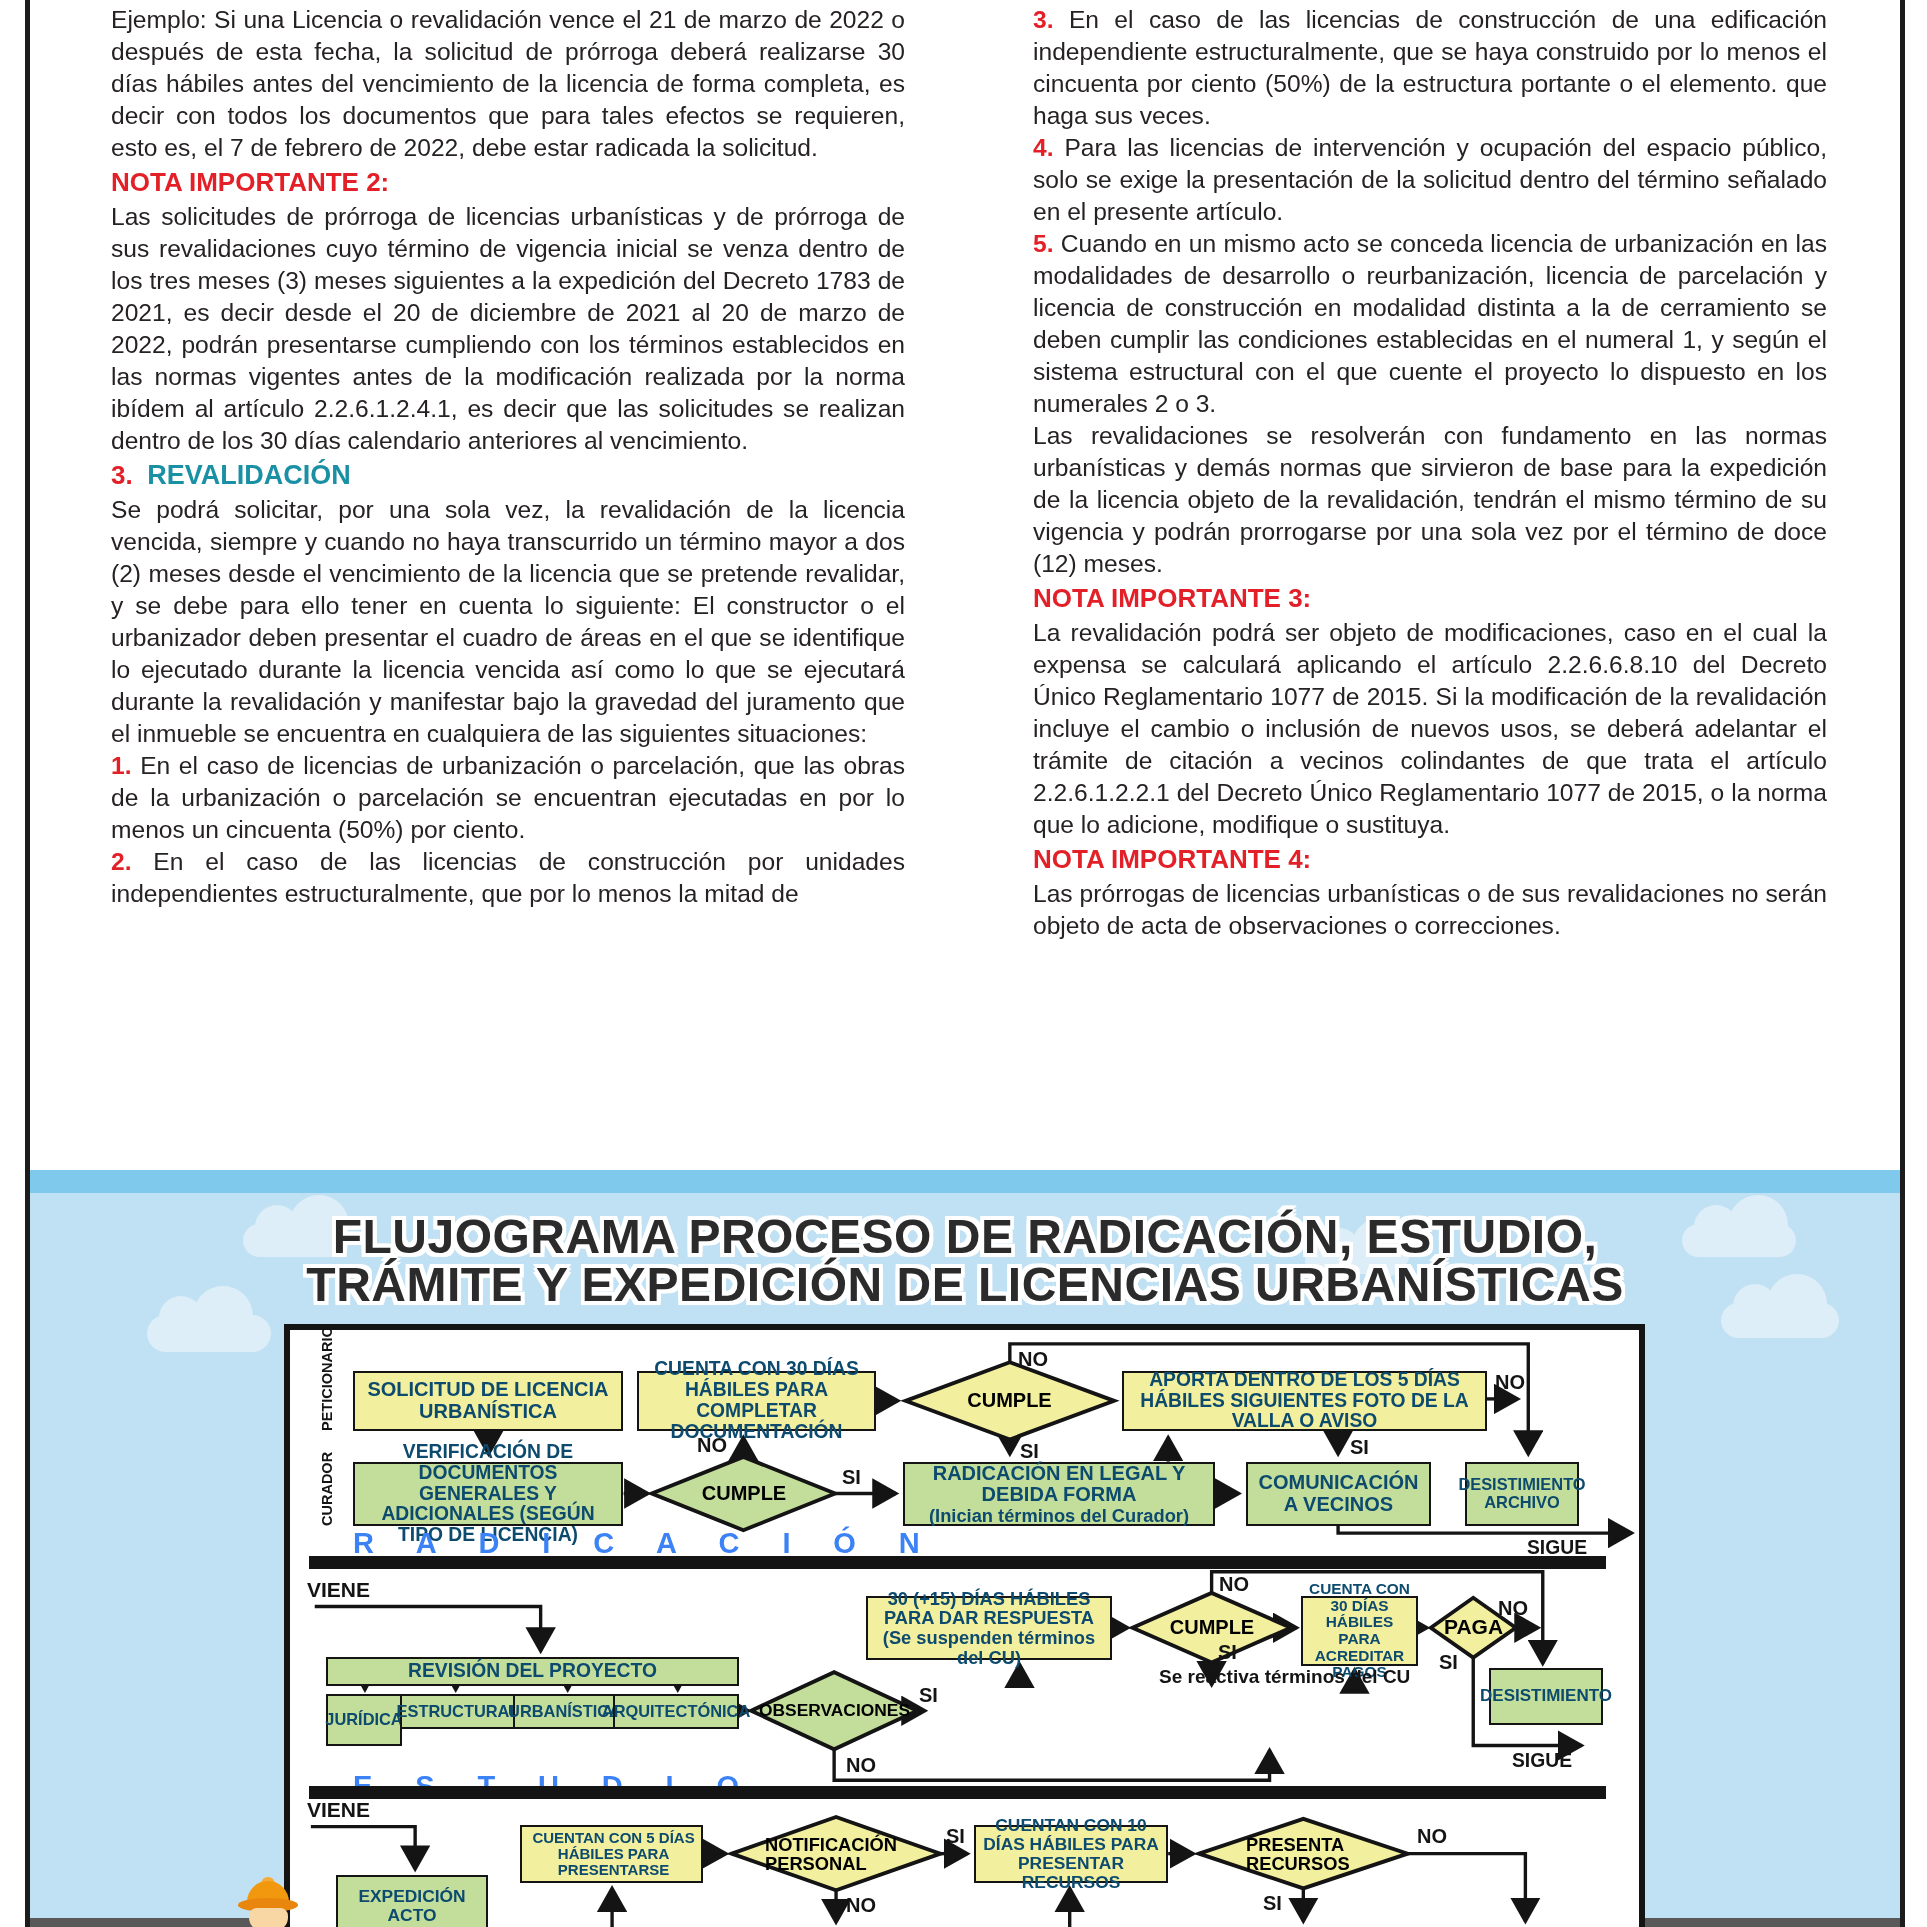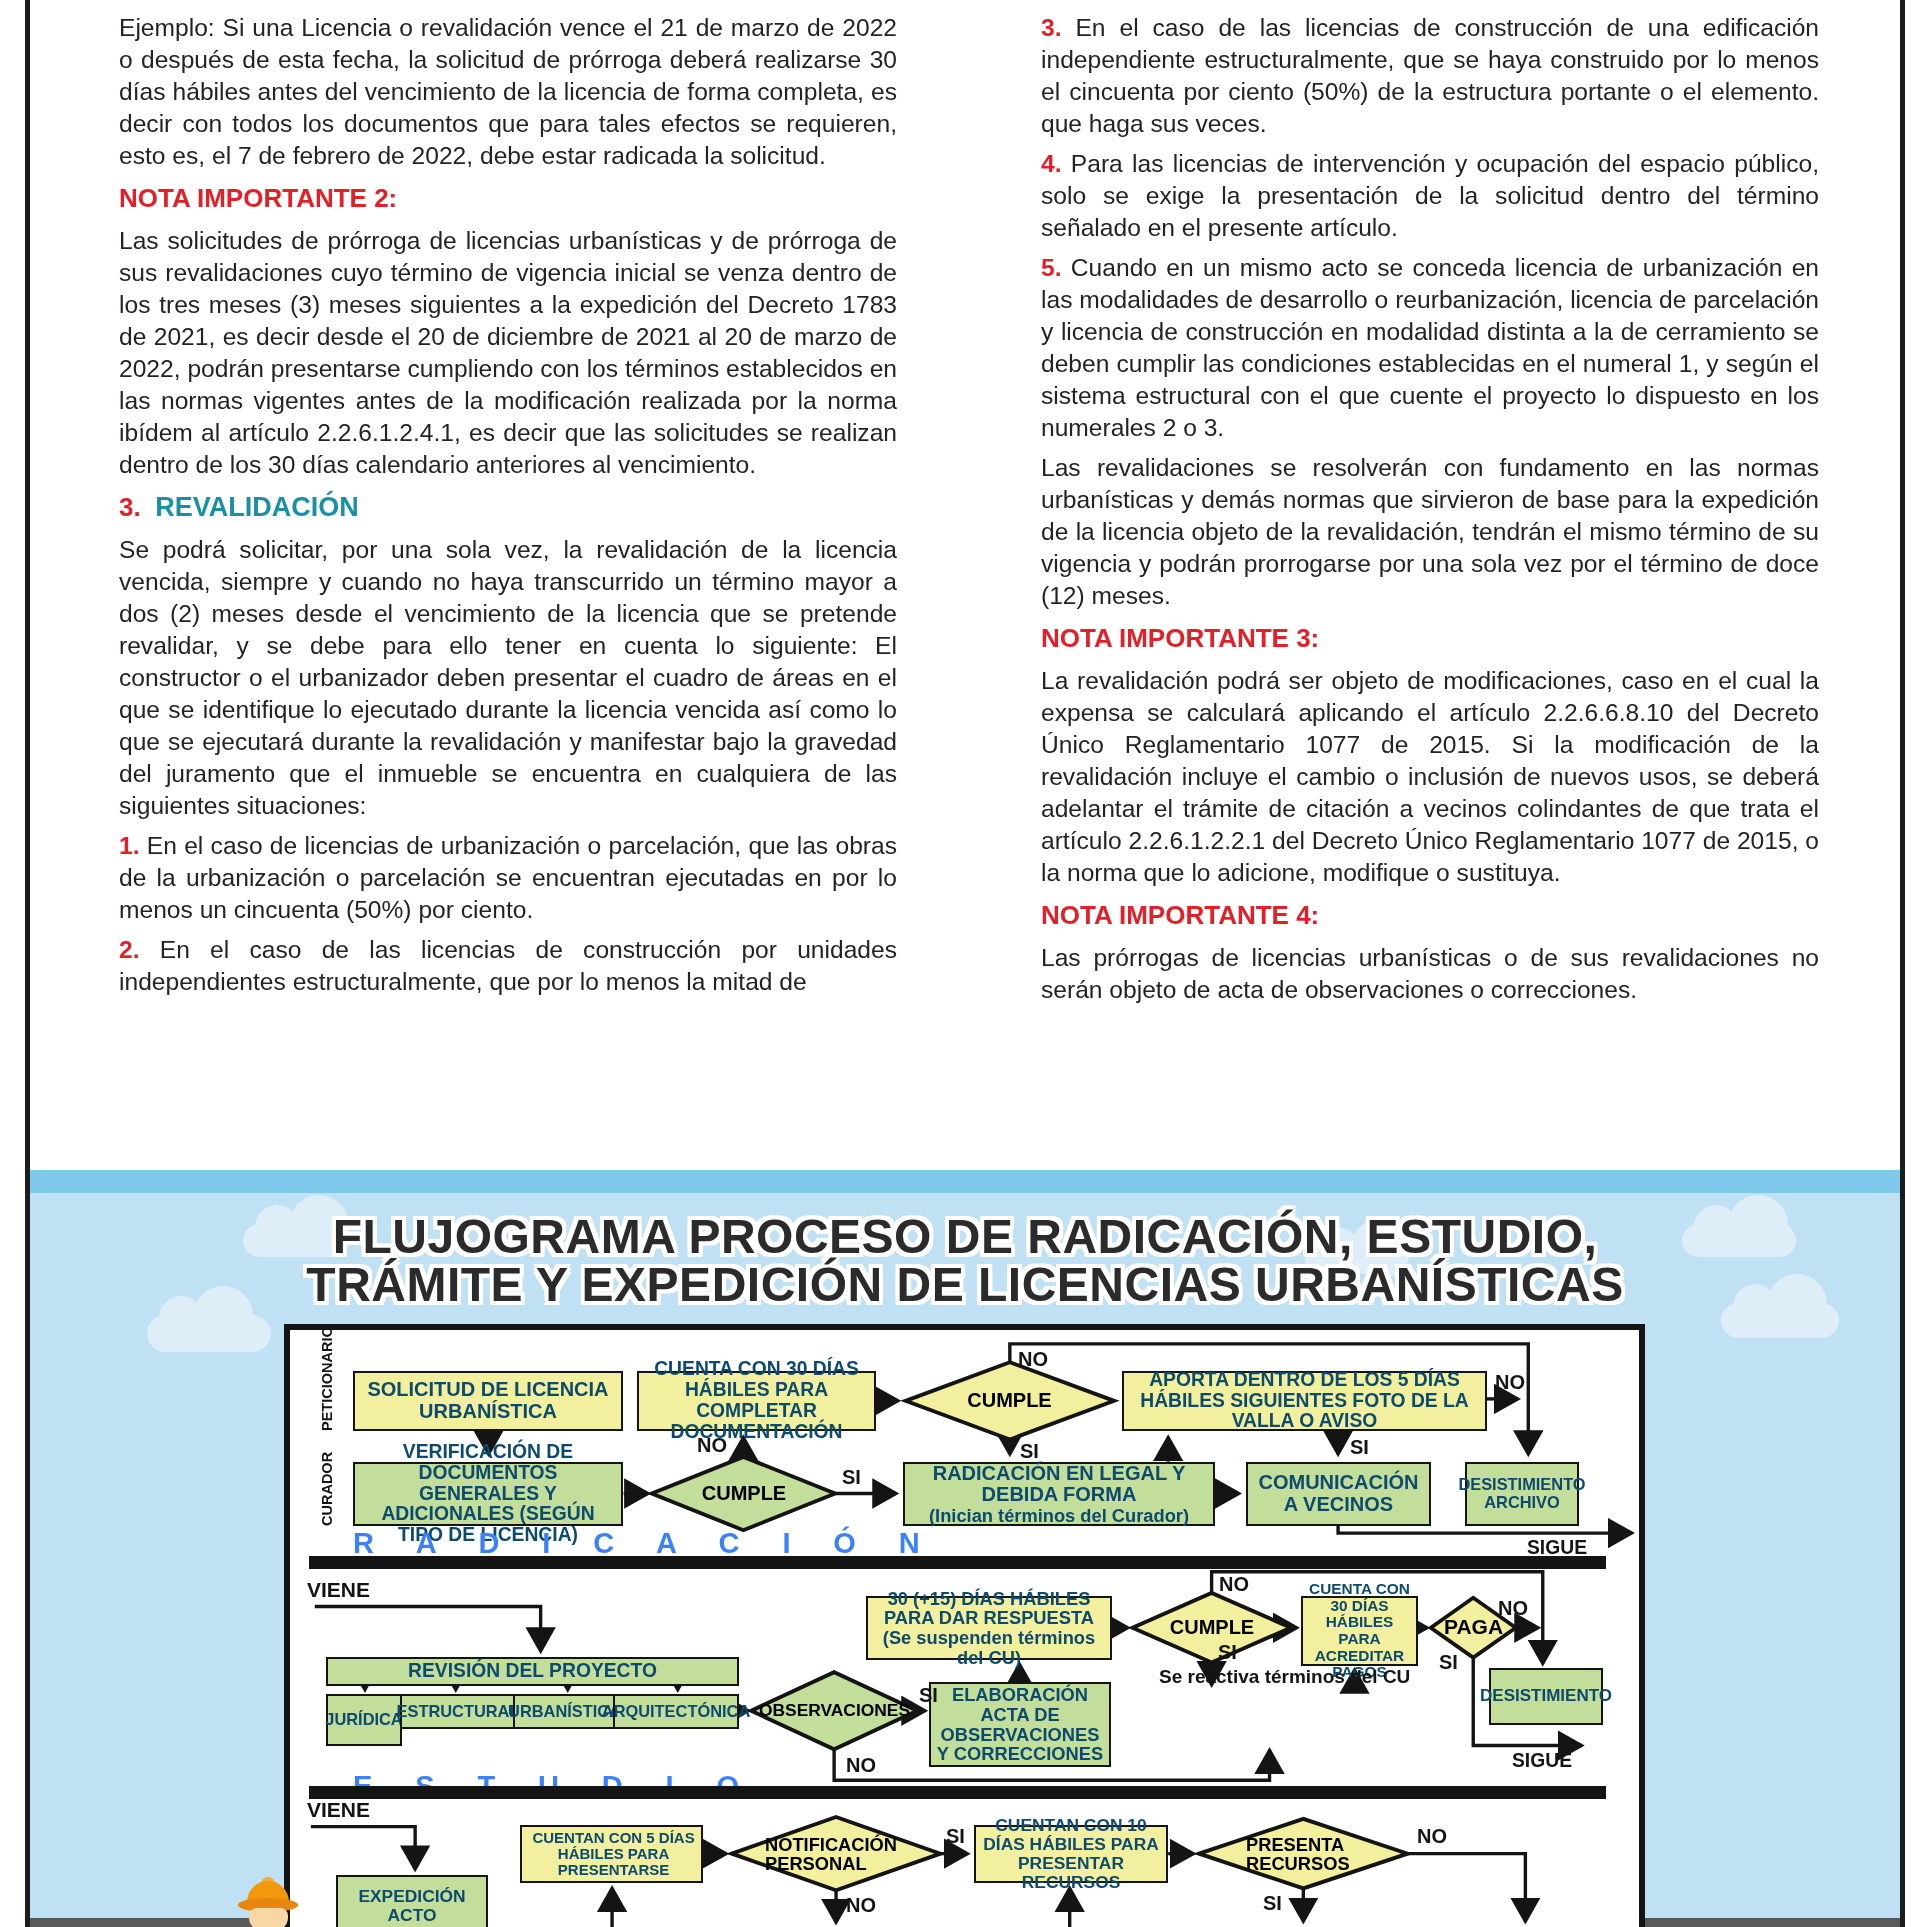--- a/index.html
+++ b/index.html
@@ -1,21 +1,21 @@
 <!DOCTYPE html>
 <html><head>
 <meta charset="utf-8">
 <style>
   html,body{margin:0;padding:0;}
   #page{position:relative;width:1927px;height:1927px;background:#ffffff;overflow:hidden;
         font-family:"Liberation Sans", sans-serif;color:#262224;}
   .pageborder{position:absolute;top:0;width:4.8px;height:1927px;background:#1c1c1c;}
   
   .col{position:absolute;top:3.9px;width:794px;font-size:24.6px;line-height:32px;text-align:justify;}
-  .col p{margin:8px;}
+  .col p{margin:0;}
   .nota{color:#e31f27;font-weight:bold;font-size:26px;line-height:37px;text-align:left;}
   .rednum{color:#e31f27;font-weight:bold;}
   .tealhead{color:#1a90a5;font-weight:bold;font-size:27px;}
   .headline{font-size:26px;line-height:37px;text-align:left;font-weight:bold;}
   .mt34{margin-top:33px;} .mt41{margin-top:40px;} .mt44{margin-top:42px;}
   .mt14{margin-top:13.5px;} .mt25{margin-top:24px;} .mt37{margin-top:36px;}
   
   #bluezone{position:absolute;left:30px;top:1170px;width:1870px;height:757px;background:#bfe1f3;}
   #bluestrip{position:absolute;left:0;top:0;width:100%;height:23px;background:#7ec9ec;}
   .cloud{position:absolute;background:#ddeef8;border-radius:23px;}
@@ -169,21 +169,20 @@
   <div class="node green" style="left:1465px;top:1462px;width:114px;height:64px;font-size:16.4px;">
     <span>DESISTIMIENTO</span>
     <span>ARCHIVO</span>
   </div>
 
   <div class="node green" style="left:326px;top:1657px;width:413px;height:29px;font-size:19.3px;">REVISIÓN DEL PROYECTO</div>
   <div class="node green" style="left:326px;top:1694px;width:76px;height:52px;font-size:16.4px;">JURÍDICA</div>
   <div class="node green" style="left:400px;top:1694px;width:116px;height:35px;font-size:16.4px;">ESTRUCTURAL</div>
   <div class="node green" style="left:513px;top:1694px;width:103px;height:35px;font-size:16.4px;">URBANÍSTICA</div>
   <div class="node green" style="left:613px;top:1694px;width:126px;height:35px;font-size:16.4px;">ARQUITECTÓNICA</div>
-  <div class="node green" style="left:929px;top:1682px;width:182px;height:85px;font-size:18.3px;">ELABORACIÓN ACTA DE OBSERVACIONES Y CORRECCIONES</div>
   <div class="node yellow" style="left:866px;top:1596px;width:246px;height:64px;font-size:18.3px;">30 (+15) DÍAS HÁBILES PARA DAR RESPUESTA (Se suspenden términos del CU)</div>
   <div class="node yellow" style="left:1301px;top:1596px;width:117px;height:70px;font-size:15.4px;">CUENTA CON 30 DÍAS HÁBILES PARA ACREDITAR PAGOS</div>
   <div class="node green" style="left:1489px;top:1668px;width:114px;height:57px;font-size:17px;">DESISTIMIENTO</div>
 
   <div class="node green" style="left:336px;top:1875px;width:152px;height:81px;font-size:17.4px;">EXPEDICIÓN ACTO ADMINISTRATIVO</div>
   <div class="node yellow" style="left:520px;top:1825px;width:183px;height:58px;font-size:15px;padding-left:8px;">CUENTAN CON 5 DÍAS HÁBILES PARA PRESENTARSE</div>
   <div class="node yellow" style="left:974px;top:1825px;width:194px;height:58px;font-size:17.4px;">CUENTAN CON 10 DÍAS HÁBILES PARA PRESENTAR RECURSOS</div>
 
   <div class="dlabel" style="left:944px;top:1386px;width:131px;height:29px;font-size:20px;">CUMPLE</div>
   <div class="dlabel" style="left:682px;top:1479px;width:124px;height:29px;font-size:20px;">CUMPLE</div>

